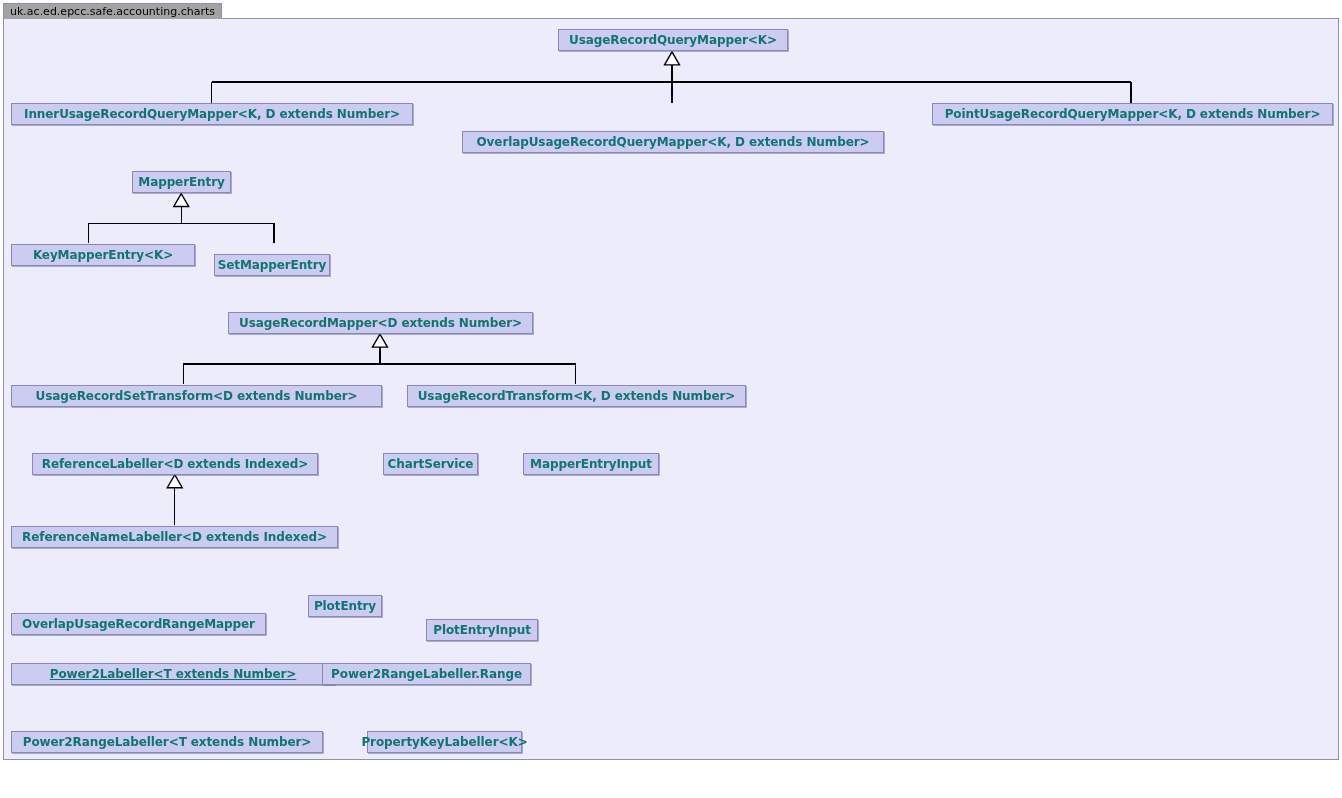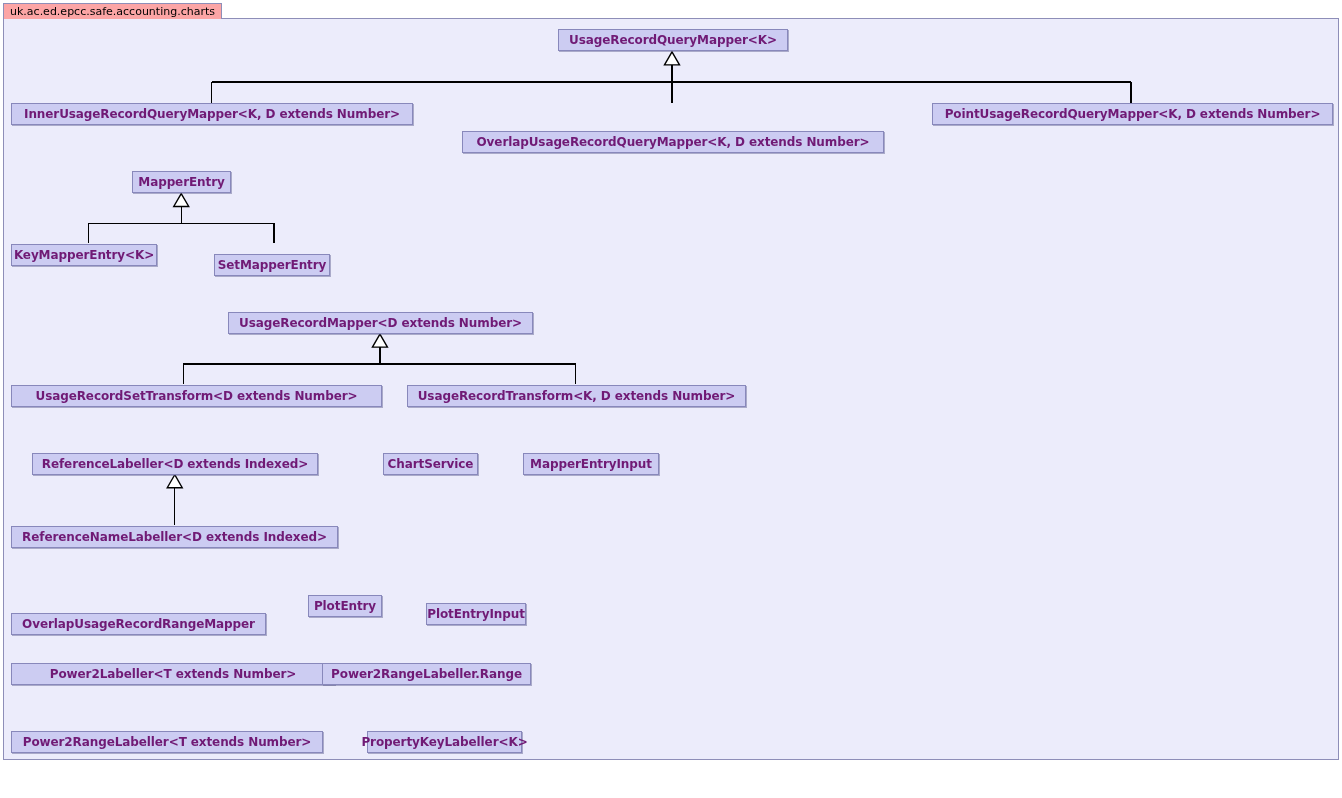--- a/index.html
+++ b/index.html
@@ -17,21 +17,21 @@
     overflow: hidden;
   }
   
   #package-tab {
     position: absolute;
     left: 3px;
     top: 3px;
     height: 16px;
     line-height: 16px;
     padding: 0 6px 0 6px;
-    background: #fca5a5;
+    background: #a3a3a3;
     border: 1px solid #8e8eb8;
     border-bottom: none;
     font-family: "DejaVu Sans", sans-serif;
     font-size: 11px;
     color: #000000;
     white-space: nowrap;
     z-index: 5;
     box-sizing: border-box;
   }
   
@@ -54,21 +54,21 @@
     height: 100%;
     pointer-events: none;
   }
   
   .node {
     position: absolute;
     box-sizing: border-box;
     background: #ccccf2;
     border: 1px solid #8888bb;
     box-shadow: 1px 1px 0 rgba(90,90,140,0.45);
-    color: #701a75;
+    color: #0f766e;
     font-family: "DejaVu Sans", sans-serif;
     font-size: 12px;
     font-weight: bold;
     text-align: center;
     white-space: nowrap;
     display: flex;
     align-items: center;
     justify-content: center;
     padding: 0 7px;
     height: 22px;
@@ -113,33 +113,33 @@
         <line x1="572.5" y1="346" x2="572.5" y2="366" stroke="#000000" stroke-width="1.4" shape-rendering="crispEdges"></line>
         <polygon points="171,457 163.5,470 178.5,470" fill="#ffffff" stroke="#000000" stroke-width="1.4" stroke-linejoin="miter"></polygon>
         <line x1="171" y1="470" x2="171" y2="507" stroke="#000000" stroke-width="1.4" shape-rendering="crispEdges"></line>
       </svg>
     <div id="node-layer">
         <div class="node" style="left: 554px; top: 10px; width: 230px;">UsageRecordQueryMapper&lt;K&gt;</div>
         <div class="node" style="left: 7px; top: 84px; width: 402px;">InnerUsageRecordQueryMapper&lt;K, D extends Number&gt;</div>
         <div class="node" style="left: 458px; top: 84px; width: 422px; margin-top: 28px;">OverlapUsageRecordQueryMapper&lt;K, D extends Number&gt;</div>
         <div class="node" style="left: 928px; top: 84px; width: 401px;">PointUsageRecordQueryMapper&lt;K, D extends Number&gt;</div>
         <div class="node" style="left: 128px; top: 152px; width: 99px;">MapperEntry</div>
-        <div class="node" style="left: 7px; top: 225px; width: 146px;">KeyMapperEntry&lt;K&gt;</div>
+        <div class="node" style="left: 7px; top: 225px; width: 184px;">KeyMapperEntry&lt;K&gt;</div>
         <div class="node" style="left: 210px; top: 235px; width: 116px;">SetMapperEntry</div>
         <div class="node" style="left: 224px; top: 293px; width: 305px;">UsageRecordMapper&lt;D extends Number&gt;</div>
         <div class="node" style="left: 7px; top: 366px; width: 371px;">UsageRecordSetTransform&lt;D extends Number&gt;</div>
         <div class="node" style="left: 403px; top: 366px; width: 339px;">UsageRecordTransform&lt;K, D extends Number&gt;</div>
         <div class="node" style="left: 28px; top: 434px; width: 286px;">ReferenceLabeller&lt;D extends Indexed&gt;</div>
         <div class="node" style="left: 379px; top: 434px; width: 95px;">ChartService</div>
         <div class="node" style="left: 519px; top: 434px; width: 136px;">MapperEntryInput</div>
         <div class="node" style="left: 7px; top: 507px; width: 327px;">ReferenceNameLabeller&lt;D extends Indexed&gt;</div>
         <div class="node" style="left: 7px; top: 576px; width: 255px; margin-top: 18px;">OverlapUsageRecordRangeMapper</div>
         <div class="node" style="left: 304px; top: 576px; width: 74px;">PlotEntry</div>
-        <div class="node" style="left: 422px; top: 584px; width: 100px;">PlotEntryInput</div>
-        <div class="node" style="left: 7px; top: 644px; width: 324px;">Power2Labeller&lt;T extends Number&gt;</div>
+        <div class="node" style="left: 422px; top: 600px; width: 112px;">PlotEntryInput</div>
+        <div class="node" style="left: 7px; top: 644px; width: 324px; text-decoration: underline;">Power2Labeller&lt;T extends Number&gt;</div>
         <div class="node" style="left: 318px; top: 644px; width: 209px;">Power2RangeLabeller.Range</div>
         <div class="node" style="left: 7px; top: 712px; width: 312px;">Power2RangeLabeller&lt;T extends Number&gt;</div>
         <div class="node" style="left: 363px; top: 712px; width: 155px;">PropertyKeyLabeller&lt;K&gt;</div>
       </div>
   </div>
 
   <div id="footer">yWorks UML Doclet</div>
 
 </div>
 

